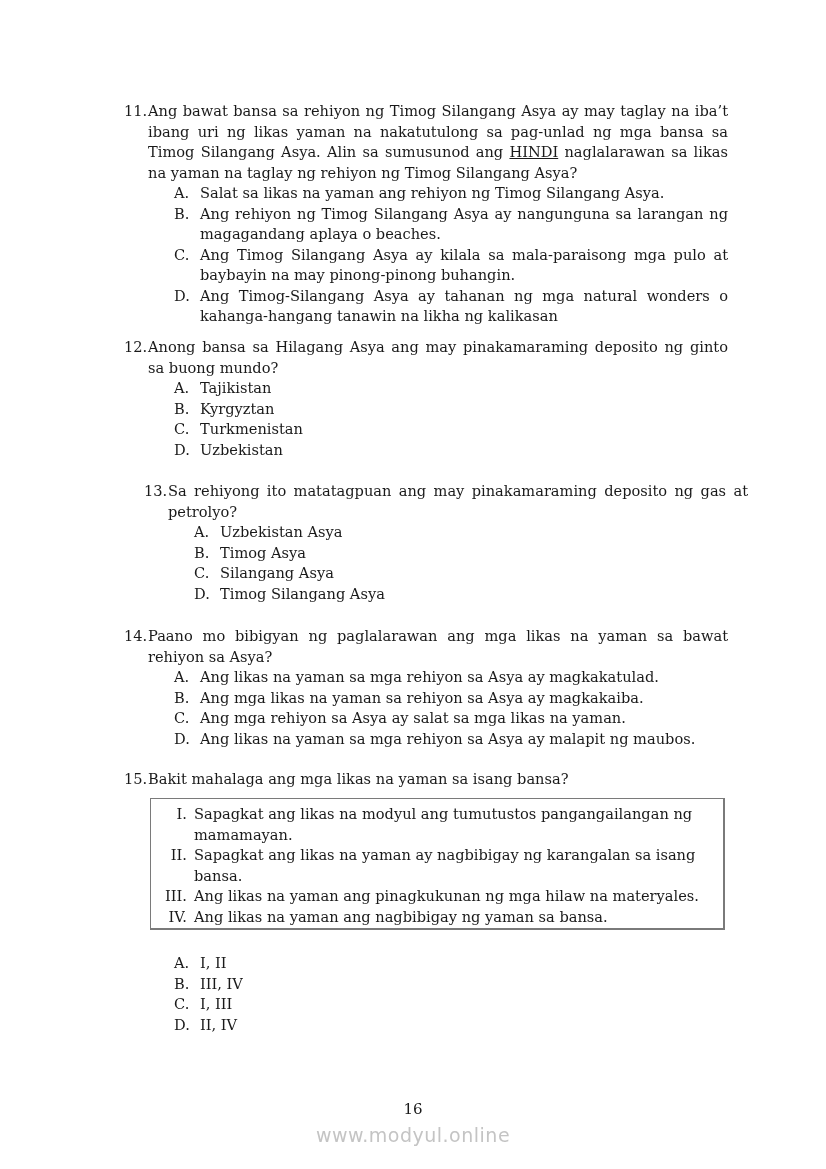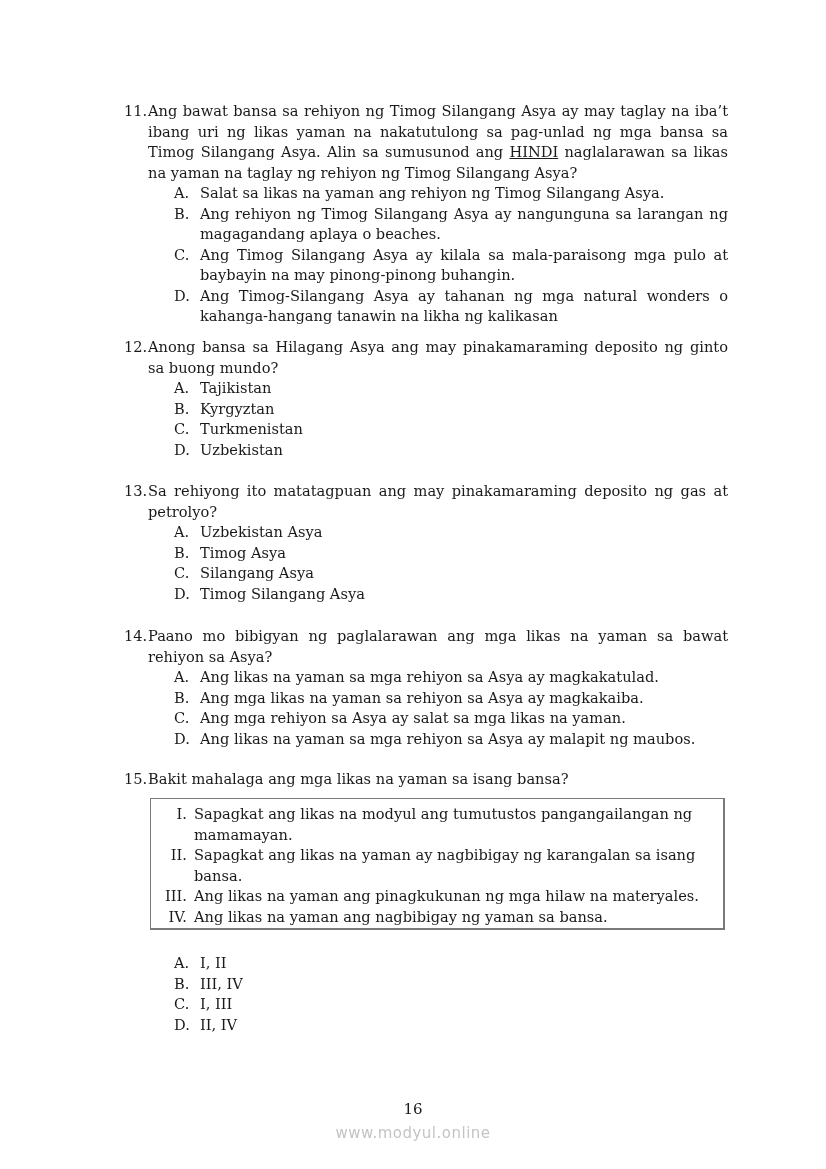--- a/index.html
+++ b/index.html
@@ -27,21 +27,21 @@
     }
     .stmt { position: relative; padding-left: 43px; padding-right: 8px; }
     .stmt-num { position: absolute; right: calc(100% - 36px); top: 0; }
     .ans15 { position: absolute; left: 124px; top: 953px; width: 400px; font-size: 14.6px; line-height: 20.5px; }
     .page-num {
       position: absolute; left: 0; width: 826px; top: 1100px; text-align: center;
       font-size: 15px;
     }
     .watermark {
       position: absolute; left: 0; width: 826px; top: 1124px; text-align: center;
-      font-family: "DejaVu Sans", "Liberation Sans", sans-serif; font-size: 15px;
+      font-family: "DejaVu Sans", "Liberation Sans", sans-serif; font-size: 19px;
       color: #c4c4c4; letter-spacing: 0.5px;
     }
   </style>
 </head>
 <body>
 
 <div class="page">
 
   <div class="q" style="top:101px;">
     <div class="q-stem">
@@ -62,21 +62,21 @@
       <span>Anong bansa sa Hilagang Asya ang may pinakamaraming deposito ng ginto sa buong mundo?</span>
     </div>
     <ul class="opts">
       <li class="opt"><span class="opt-letter">A.</span><span>Tajikistan</span></li>
       <li class="opt"><span class="opt-letter">B.</span><span>Kyrgyztan</span></li>
       <li class="opt"><span class="opt-letter">C.</span><span>Turkmenistan</span></li>
       <li class="opt"><span class="opt-letter">D.</span><span>Uzbekistan</span></li>
     </ul>
   </div>
 
-  <div class="q" style="top:481px;">
+  <div class="q" style="top:481px;margin-left:20px;">
     <div class="q-stem">
       <span class="q-num">13.</span>
       <span>Sa rehiyong ito matatagpuan ang may pinakamaraming deposito ng gas at petrolyo?</span>
     </div>
     <ul class="opts">
       <li class="opt"><span class="opt-letter">A.</span><span>Uzbekistan Asya</span></li>
       <li class="opt"><span class="opt-letter">B.</span><span>Timog Asya</span></li>
       <li class="opt"><span class="opt-letter">C.</span><span>Silangang Asya</span></li>
       <li class="opt"><span class="opt-letter">D.</span><span>Timog Silangang Asya</span></li>
     </ul>

